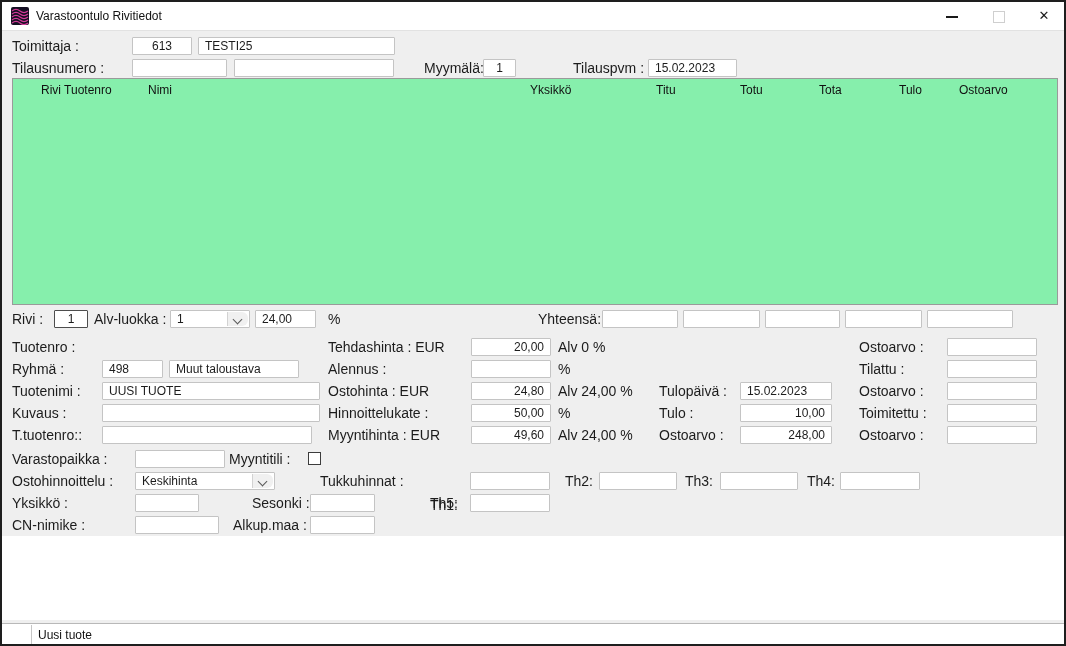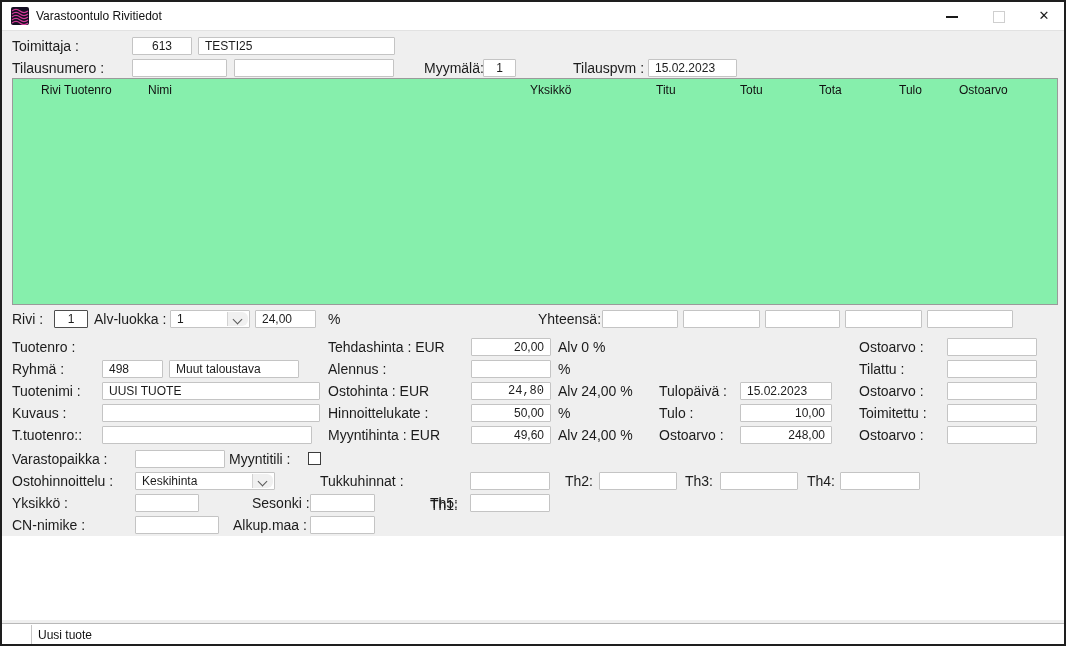--- a/index.html
+++ b/index.html
@@ -116,21 +116,21 @@
   <div class="fld" style="left:167px;top:358px;width:130px;">Muut taloustava</div>
   <span class="lbl" style="left:326px;top:358px;">Alennus :</span>
   <div class="fld num" style="left:469px;top:358px;width:80px;"></div>
   <span class="lbl" style="left:556px;top:358px;">%</span>
   <span class="lbl" style="left:857px;top:358px;">Tilattu :</span>
   <div class="fld" style="left:945px;top:358px;width:90px;"></div>
 
   <span class="lbl" style="left:10px;top:380px;">Tuotenimi :</span>
   <div class="fld" style="left:100px;top:380px;width:218px;">UUSI TUOTE</div>
   <span class="lbl" style="left:326px;top:380px;">Ostohinta : EUR</span>
-  <div class="fld num" style="left:469px;top:380px;width:80px;font-family:Liberation Mono, monospace;">24,80</div>
+  <div class="fld num" style="left:469px;top:380px;width:80px;">24,80</div>
   <span class="lbl" style="left:556px;top:380px;">Alv 24,00 %</span>
   <span class="lbl" style="left:657px;top:380px;">Tulopäivä :</span>
   <div class="fld" style="left:738px;top:380px;width:92px;">15.02.2023</div>
   <span class="lbl" style="left:857px;top:380px;">Ostoarvo :</span>
   <div class="fld" style="left:945px;top:380px;width:90px;"></div>
 
   <span class="lbl" style="left:10px;top:402px;">Kuvaus :</span>
   <div class="fld" style="left:100px;top:402px;width:218px;"></div>
   <span class="lbl" style="left:326px;top:402px;">Hinnoittelukate :</span>
   <div class="fld num" style="left:469px;top:402px;width:80px;">50,00</div>

